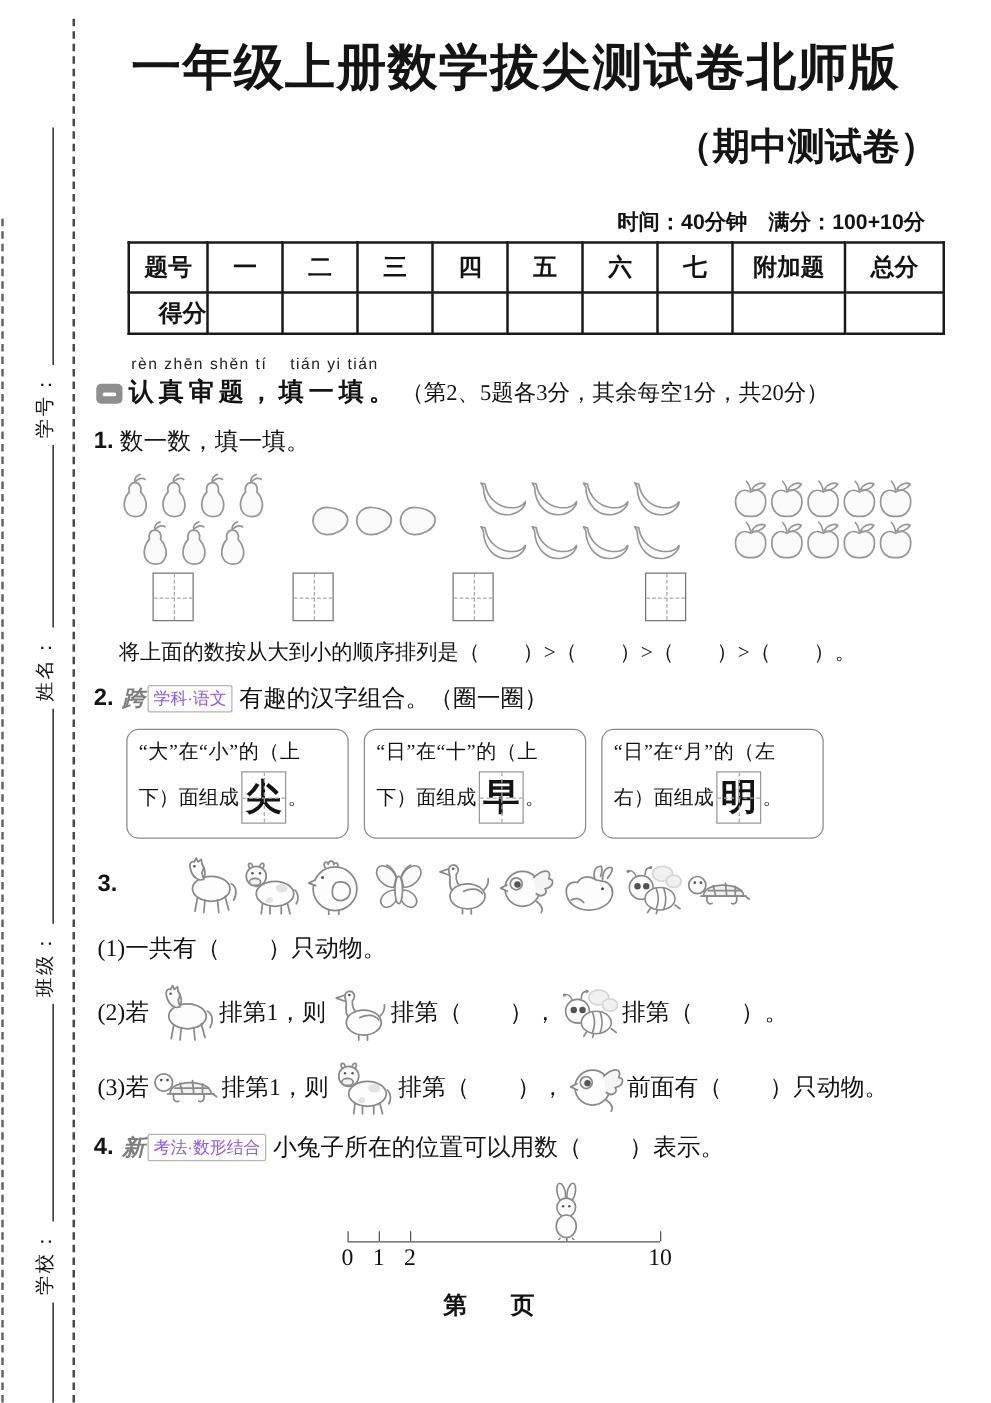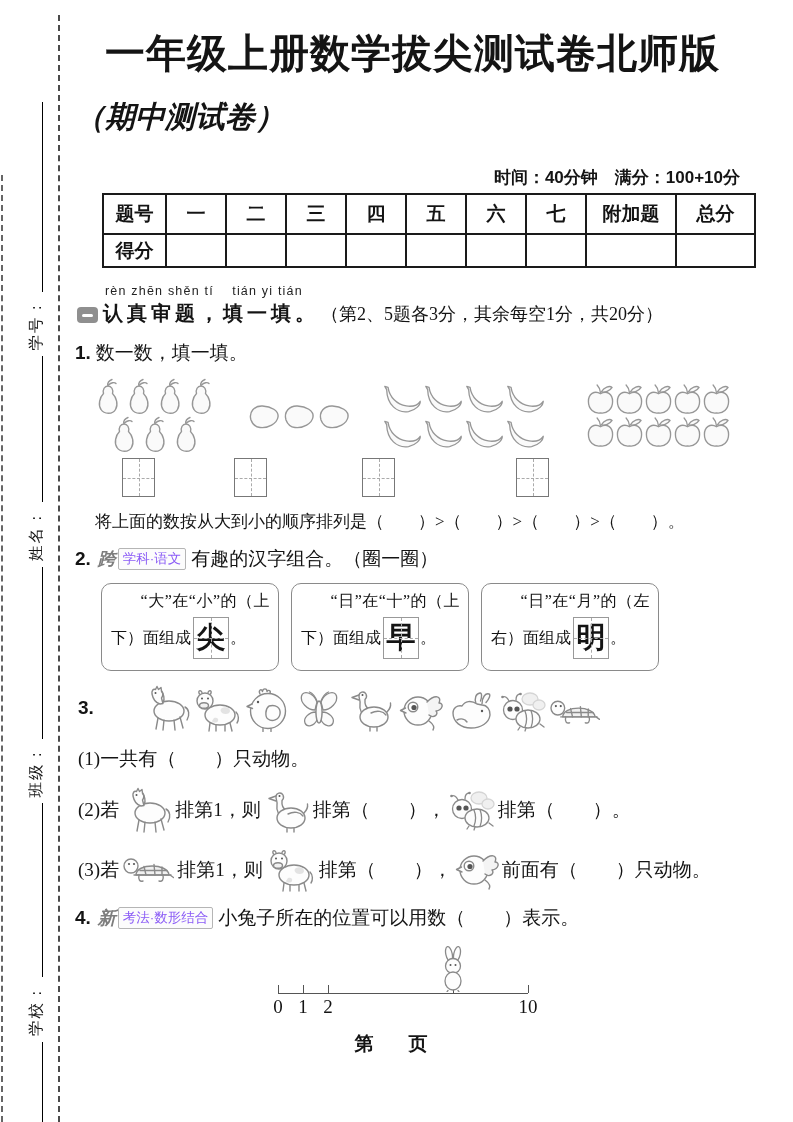--- a/index.html
+++ b/index.html
@@ -11,29 +11,29 @@
   
   .sidebar-rot{position:absolute;left:12px;top:88px;width:1034px;height:46px;
      transform-origin:0 0;transform:translateY(1034px) rotate(-90deg);
      display:flex;align-items:center;font-size:15.5px;}
   .sb-line{height:0;border-top:1.7px solid #000;align-self:center;transform:translateY(7px);flex:none;}
   .sb-label{flex:none;letter-spacing:2px;margin:0 6px;transform:translateY(1px);}
 
   .main{position:absolute;left:75px;top:0;width:675px;}
   .title{margin-top:26px;text-align:center;font-family:"Liberation Sans","DejaVu Sans",sans-serif;
          font-weight:bold;font-size:40px;letter-spacing:1px;}
-  .subtitle{margin-top:16px;text-align:left;font-family:"Liberation Sans",sans-serif;font-weight:bold;font-size:30px;font-style:italic;}
+  .subtitle{margin-top:16px;text-align:right;font-family:"Liberation Sans",sans-serif;font-weight:bold;font-size:30px;}
   .meta{margin-top:28px;width:665px;text-align:right;font-family:"Liberation Sans",sans-serif;
         font-weight:bold;font-size:17px;}
 
   table.score{border-collapse:collapse;margin:4px 12px 0 27px;width:638px;table-layout:fixed;}
   table.score td{border:2px solid #1a1a1a;text-align:center;font-family:"Liberation Sans",sans-serif;
         font-weight:bold;font-size:19px;padding:0;}
   table.score tr:nth-child(1) td{height:38px;}
-  table.score tr:nth-child(2) td{height:31px;}
+  table.score tr:nth-child(2) td{height:31px;text-align:right;}
 
   .sec-head{margin-top:15px;display:flex;align-items:flex-end;}
   .sec-badge{flex:none;width:21px;height:16px;background:#8f8f8f;border-radius:4px;margin:0 5px 4px 2px;position:relative;}
   .sec-badge::after{content:"";position:absolute;left:5px;top:6.5px;width:11px;height:3px;background:#fff;border-radius:2px;}
   .pinyin{font-family:"Liberation Sans",sans-serif;font-size:12.5px;color:#222;letter-spacing:1.2px;margin-left:2px;white-space:nowrap;}
   .sec-line{display:flex;align-items:baseline;white-space:nowrap;}
   .sec-title{font-family:"Liberation Sans",sans-serif;font-weight:bold;font-size:20px;letter-spacing:4px;}
   .sec-note{font-size:18px;margin-left:2px;}
 
   .qline{margin-top:13px;display:flex;align-items:center;font-size:19px;white-space:nowrap;}
@@ -59,21 +59,21 @@
   .tz-v{top:0;bottom:0;left:50%;border-left:1.2px dashed #aaa;}
   .answer-boxes .b1{margin-left:47px;}
   .answer-boxes .b2{margin-left:79px;}
   .answer-boxes .b3{margin-left:95px;}
   .answer-boxes .b4{margin-left:121px;}
 
   .order-line{margin-top:13px;font-size:17px;padding-left:20px;white-space:nowrap;}
 
   .combos{display:flex;margin-top:11px;padding-left:26px;}
   .combo{width:178px;height:88px;border:1.6px solid #8a8a8a;border-radius:10px;margin-right:12px;
-      padding:7px 8px 0 9px;box-sizing:border-box;font-size:16px;background:#fff;text-align:right;}
+      padding:7px 8px 0 9px;box-sizing:border-box;font-size:16px;background:#fff;}
   .combo-l1{white-space:nowrap;letter-spacing:0.5px;}
   .combo-l2{display:flex;align-items:center;margin-top:5px;white-space:nowrap;}
   .cchar{position:relative;width:34px;height:40px;border:1.3px solid #999;margin:0 1px 0 2px;flex:none;
       display:flex;align-items:center;justify-content:center;font-size:29px;font-weight:bold;}
 
   .q3row{display:flex;align-items:center;margin-top:13px;padding-left:3px;}
   .animals{display:flex;align-items:flex-end;margin-left:42px;}
   .animal{width:51px;display:flex;justify-content:center;align-items:flex-end;flex:none;}
 
   .subq{margin-top:14px;font-size:19px;display:flex;align-items:center;white-space:nowrap;padding-left:3px;}

